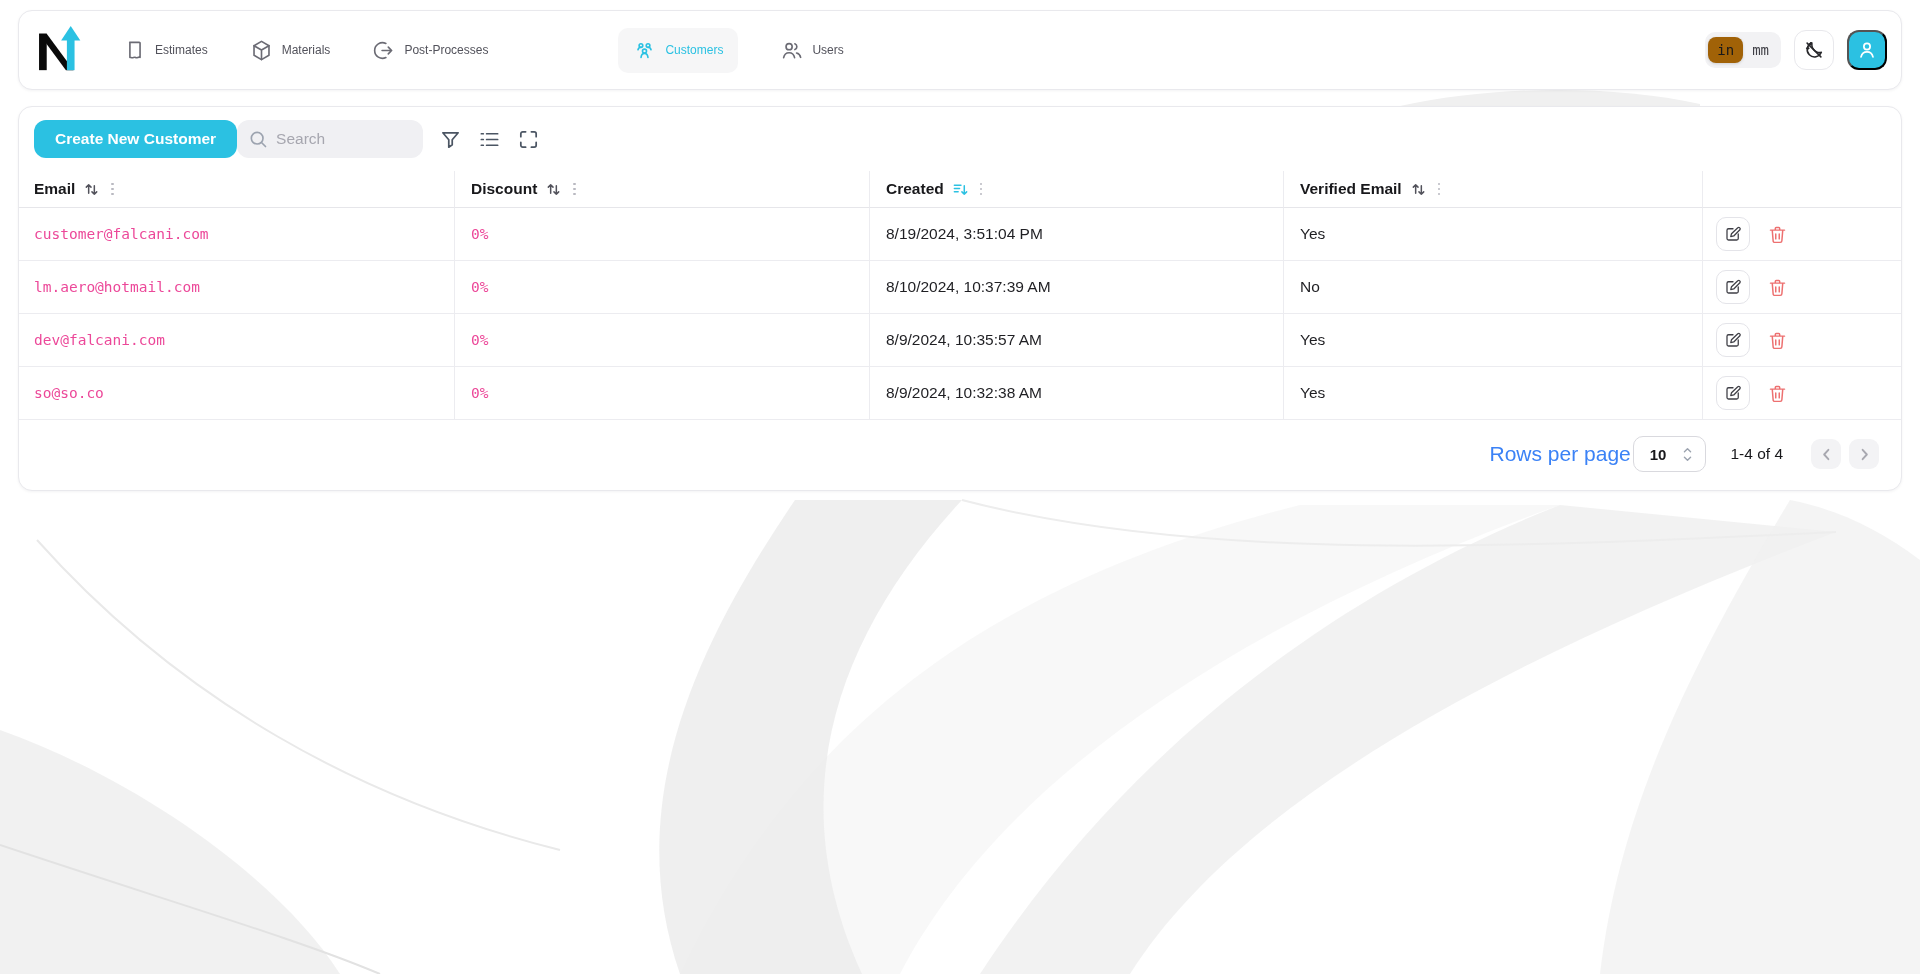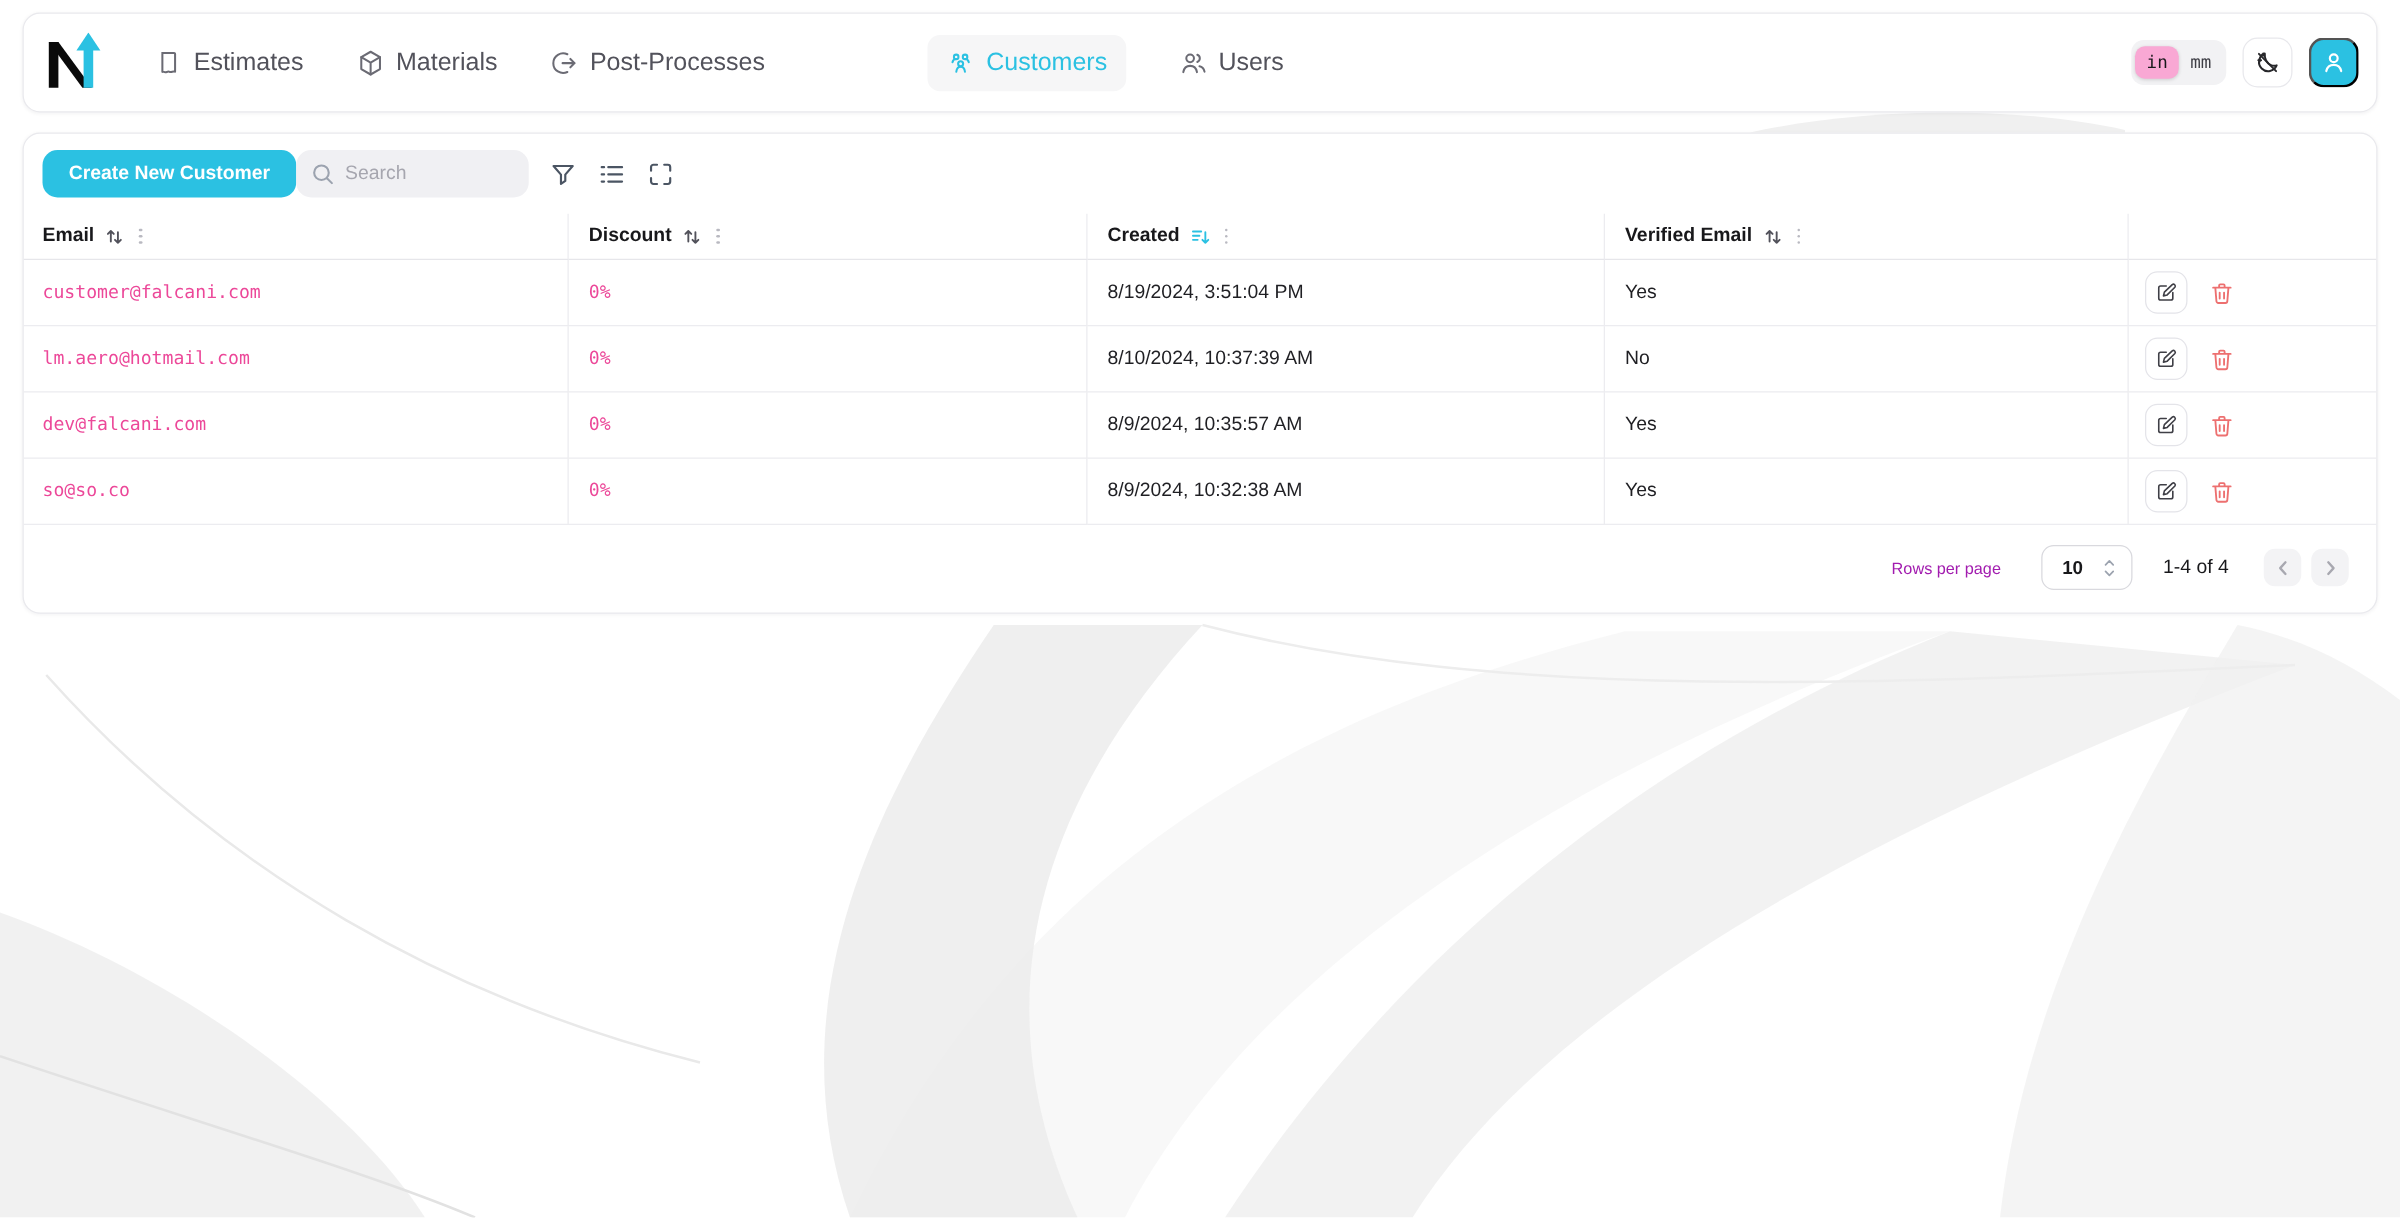--- a/index.html
+++ b/index.html
@@ -15,32 +15,32 @@
           border:1px solid #e9e9ed; border-radius:14px; z-index:2;
           box-shadow:0 1px 3px rgba(20,24,40,.05); }
   .navbar { top:10px; height:80px; display:flex; align-items:center;
             padding:0 14px 0 16px; }
   .main   { top:106px; }
 
   
   .logo { width:58px; height:48px; margin-right:30px; flex:0 0 auto; }
   .nav-items { display:flex; align-items:center; gap:42px; margin-right:auto; }
   .nav-item { display:flex; align-items:center; gap:9px; cursor:pointer;
-              font-size:20px; color:#52525b; white-space:nowrap; }
+              font-size:12px; color:#52525b; white-space:nowrap; }
   .nav-item svg { width:23px; height:23px; stroke:#6b6b74; }
   .nav-item.active { background:#f6f6f7; border-radius:10px; padding:11px 15px;
                      margin-left:88px; color:#2bc1e2; }
   .nav-item.active svg { stroke:#2bc1e2; }
 
   .nav-right { display:flex; align-items:center; gap:13px; }
   .unit-toggle { display:flex; align-items:center; background:#f2f2f4;
                  border-radius:10px; padding:3px; height:36px; }
   .unit-opt { font-family:"DejaVu Sans Mono", monospace; font-size:14px;
               color:#3f3f46; padding:5px 9px; border-radius:8px; cursor:pointer; }
-  .unit-opt.selected { background:#f9a8d4; color:#18181b;
+  .unit-opt.selected { background:#a16207; color:#18181b;
                        box-shadow:0 1px 3px rgba(0,0,0,.15); }
   .icon-btn { width:40px; height:40px; border-radius:12px; border:1px solid #e8e8ec;
               background:#fff; display:flex; align-items:center; justify-content:center;
               cursor:pointer; }
   .icon-btn svg { width:22px; height:22px; stroke:#27272a; }
   .avatar-btn { width:40px; height:40px; border-radius:12px; background:#2bc1e2;
                 display:flex; align-items:center; justify-content:center; cursor:pointer; }
   .avatar-btn svg { width:22px; height:22px; stroke:#fff; }
 
   
@@ -82,21 +82,21 @@
   .edit-btn { width:34px; height:34px; border:1.5px solid #e4e4e9; border-radius:10px;
               background:#fff; display:flex; align-items:center; justify-content:center;
               cursor:pointer; }
   .edit-btn svg { width:18px; height:18px; stroke:#3f3f46; }
   .trash-btn { background:none; border:none; padding:0; cursor:pointer; display:flex; }
   .trash-btn svg { width:21px; height:21px; stroke:#ed7070; }
 
   
   .tfoot { display:flex; align-items:center; justify-content:flex-end;
            padding:16px 22px 18px 20px; }
-  .rpp-label { font-size:13px; color:#a21caf; margin-right:32px; }
+  .rpp-label { font-size:21px; color:#3b82f6; margin-right:2px; }
   .rpp-select { display:flex; align-items:center; gap:16px; border:1px solid #d9d9de;
                 border-radius:10px; height:36px; padding:0 12px 0 16px; cursor:pointer; }
   .rpp-value { font-size:15px; color:#18181b;font-weight:bold; }
   .rpp-chevrons { display:flex; flex-direction:column; gap:1px; }
   .rpp-chevrons svg { width:11px; height:7px; stroke:#9ca3af; }
   .range-text { font-size:15.5px; color:#18181b; margin:0 28px 0 24px; }
   .page-btn { width:30px; height:30px; border:none; border-radius:9px; background:#f3f3f5;
               display:flex; align-items:center; justify-content:center; cursor:pointer; }
   .page-btn + .page-btn { margin-left:8px; }
   .page-btn svg { width:15px; height:15px; stroke:#a8a8b0; }

